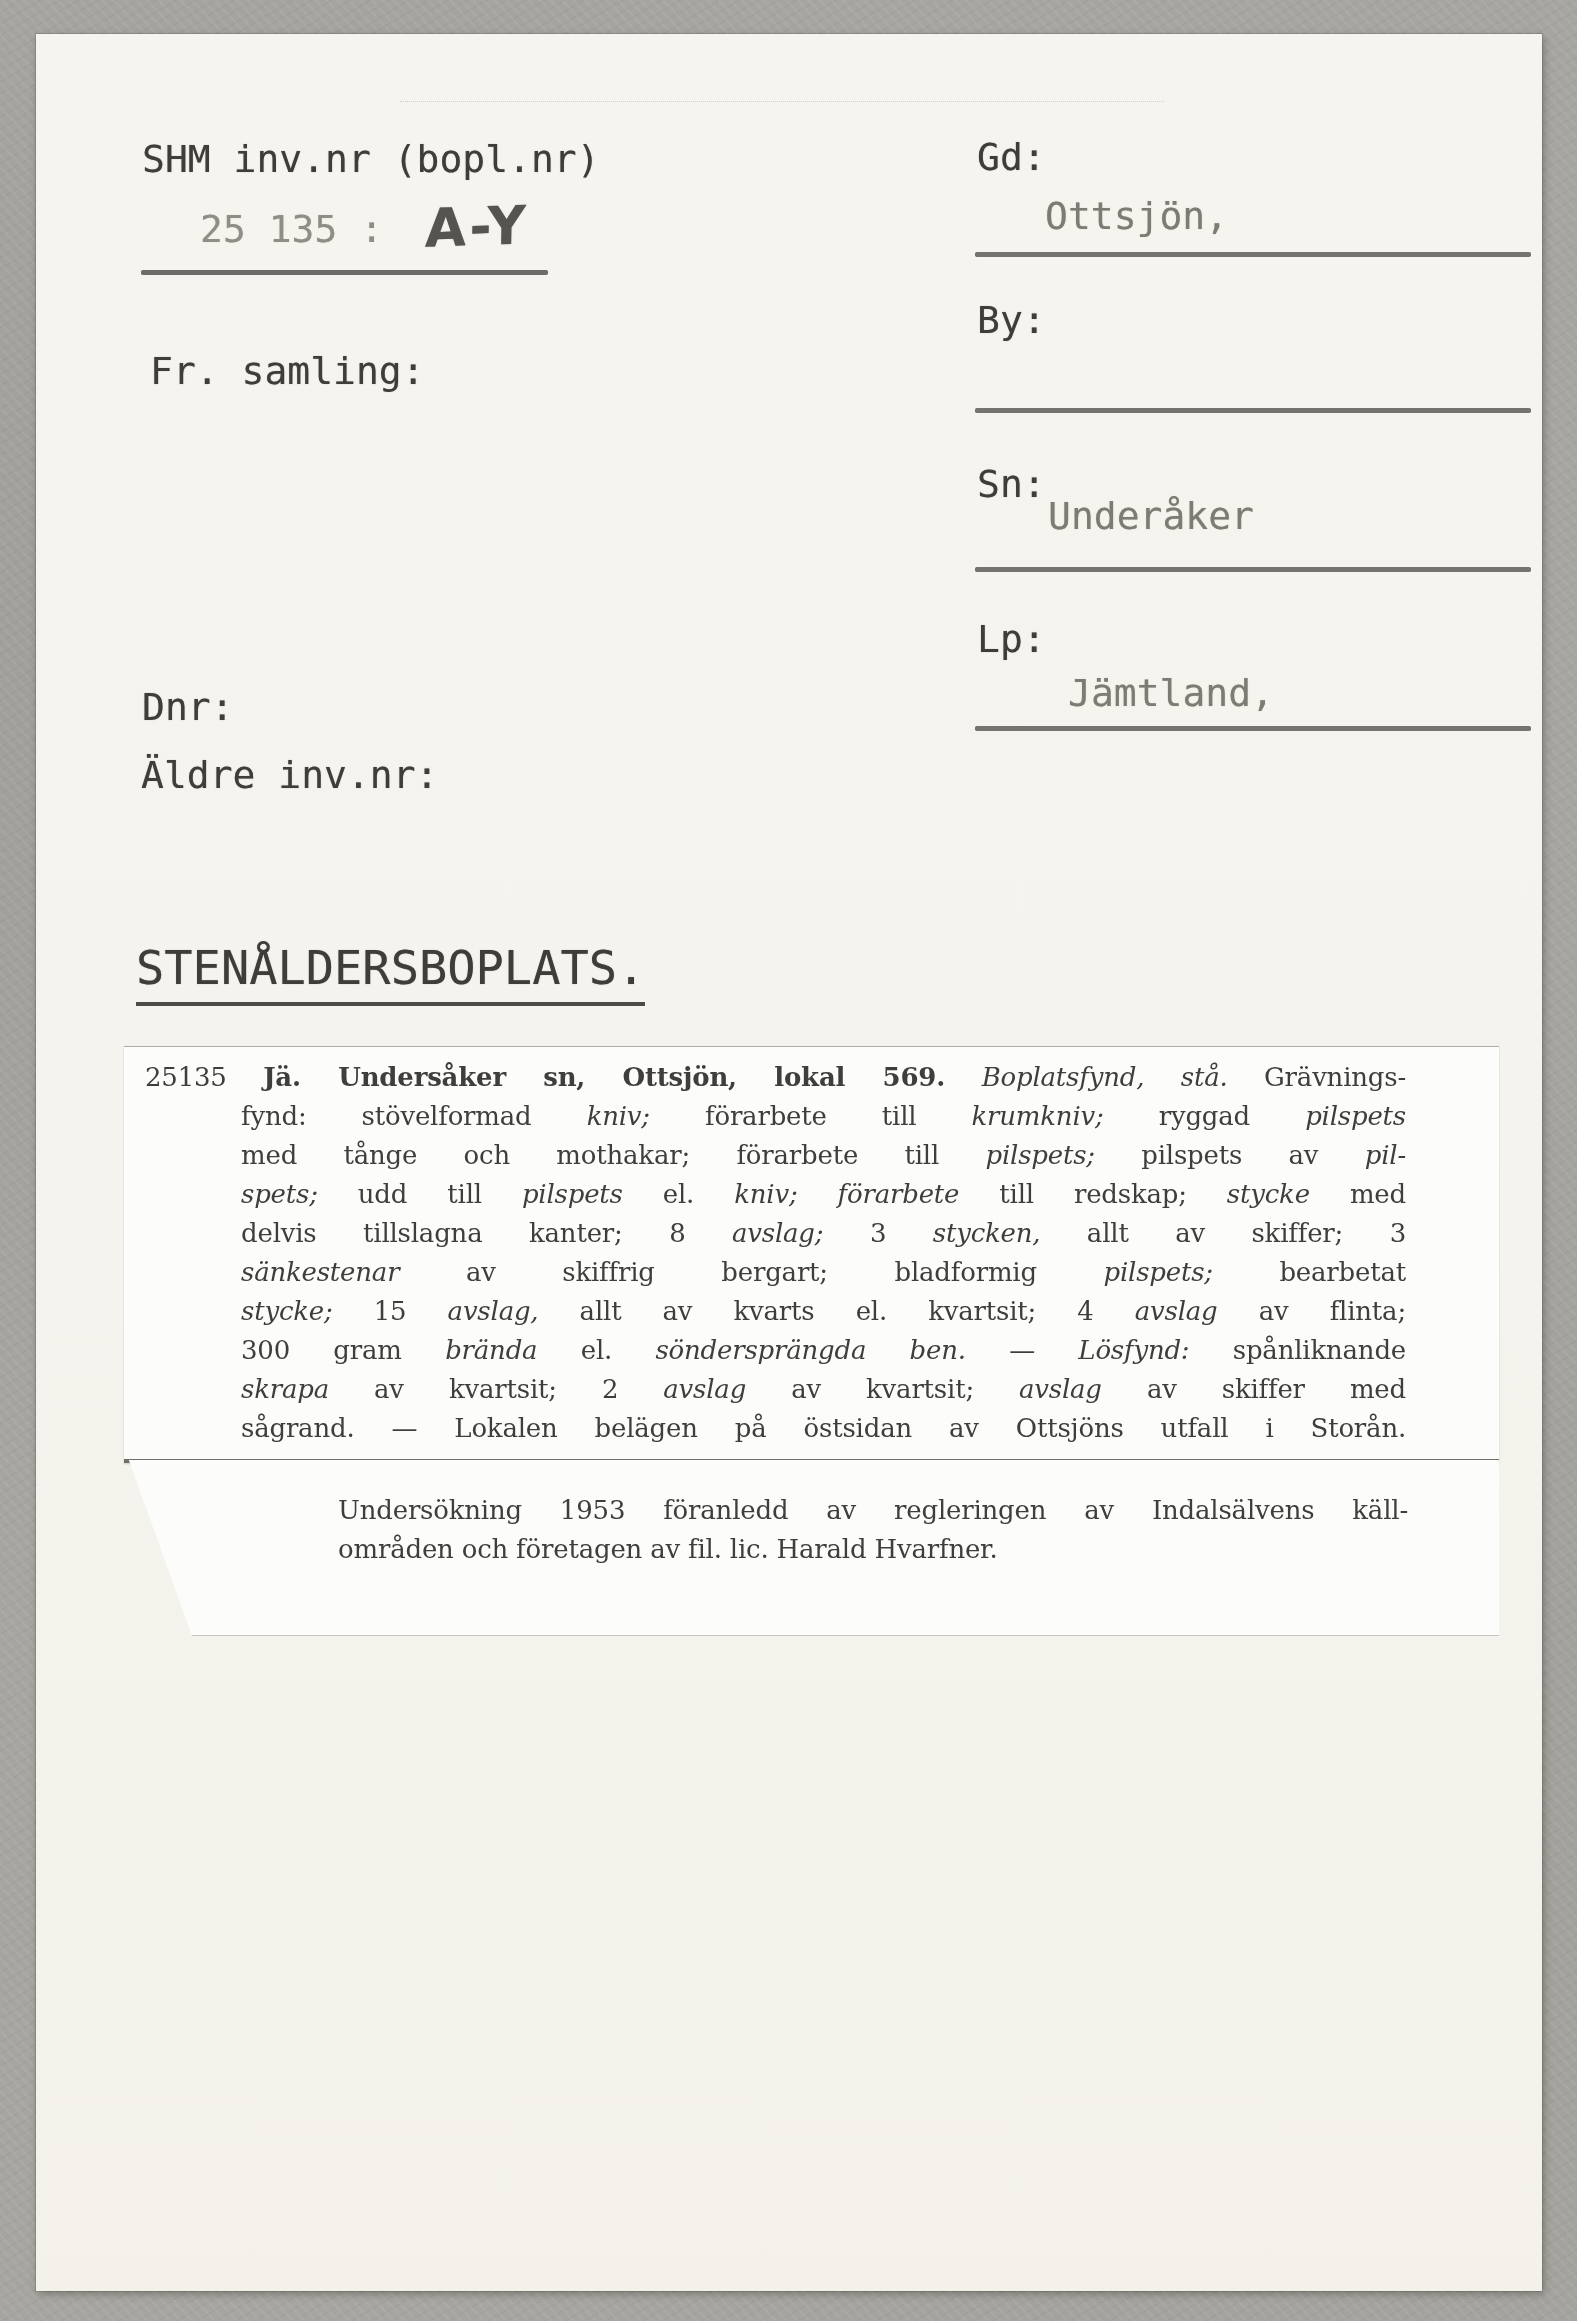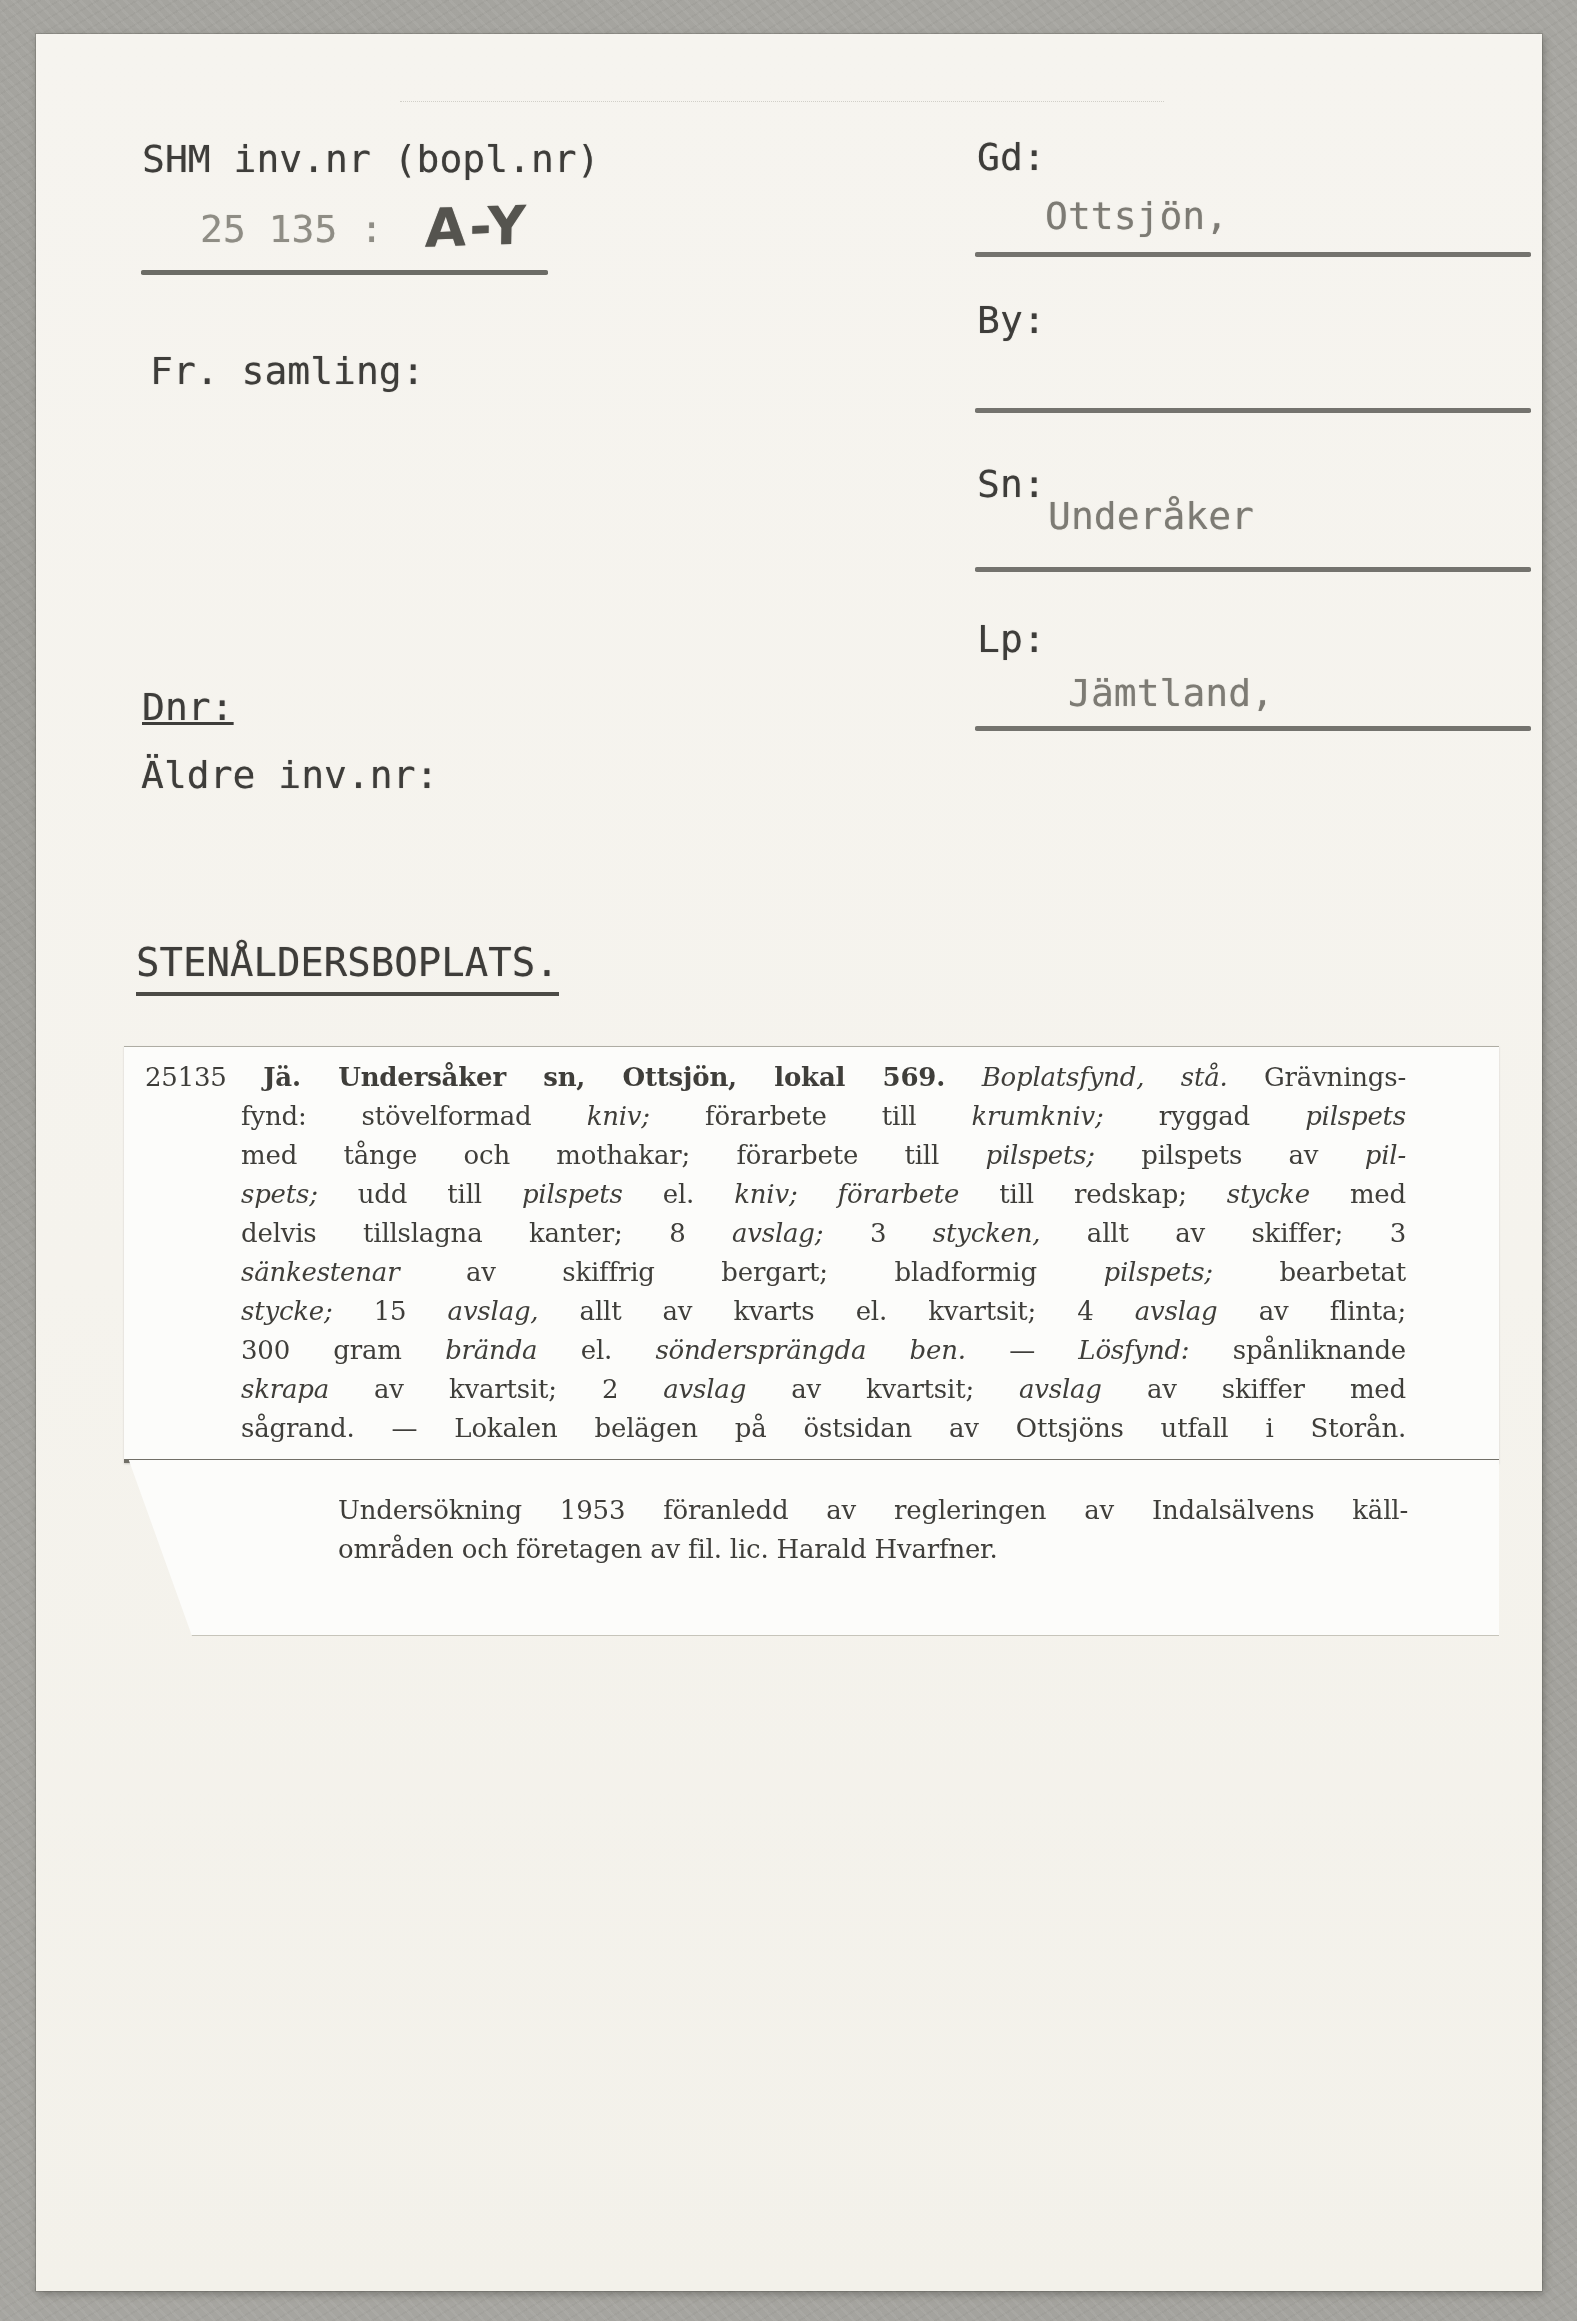--- a/index.html
+++ b/index.html
@@ -27,21 +27,21 @@
   .rule{position:absolute;height:4.5px;background:#54534e;opacity:.85;border-radius:1.8px;}
   .rule.soft{opacity:.8;}
   .dotted-rule{position:absolute;left:364px;top:67px;width:764px;height:0;
       border-top:1.8px dotted #b4b2a9;opacity:.55;}
   .hand{
     position:absolute;font-family:"DejaVu Sans", sans-serif;font-weight:700;
     font-size:53px;color:#55544f;transform:rotate(-2deg) skewX(-3deg);
     letter-spacing:3.6px;white-space:nowrap;text-shadow:0 0 0.9px rgba(85,84,79,.6);
   }
   .heading{
-    position:absolute;left:100px;top:906px;font-size:39px;color:#3e3d3a;
+    position:absolute;left:100px;top:906px;font-size:47px;color:#3e3d3a;
     font-family:"DejaVu Sans Mono", monospace;letter-spacing:0;white-space:nowrap;
     padding-bottom:7.3px;border-bottom:4.5px solid #4c4b46;
     text-shadow:0 0 0.9px rgba(62,61,58,.55);
   }
   
   .clip{position:absolute;background:#fcfcfa;}
   .clip1{
     left:88px;top:1012px;width:1375px;height:412px;
     border-top:1.8px solid #aeaca3;border-bottom:4.5px solid #716f67;
     box-shadow:0 0.9px 1.8px rgba(90,89,83,.25);
@@ -74,21 +74,21 @@
   <div class="dotted-rule"></div>
 
   <div class="tw" style="left:106px;top:105px;">SHM inv.nr (bopl.nr)</div>
 
   <div class="tw faint" style="left:164px;top:175px;">25 135 :</div>
   <div class="hand" style="left:389px;top:162px;">A-Y</div>
   <div class="rule" style="left:105px;top:236px;width:407px;"></div>
 
   <div class="tw" style="left:106px;top:317px;margin-left:8px;">Fr. samling:</div>
 
-  <div class="tw" style="left:106px;top:653px;text-decoration:underline;">Dnr:</div>
+  <div class="tw" style="left:106px;top:653px;">Dnr:</div>
 
   <div class="tw" style="left:105px;top:721px;">Äldre inv.nr:</div>
 
   <div class="heading">STENÅLDERSBOPLATS.</div>
 
   <div>
     <div class="tw" style="left:941px;top:103px;">Gd:</div>
     <div class="tw value" style="left:1009px;top:162px;">Ottsjön,</div>
     <div class="rule soft" style="left:939px;top:218px;width:556px;"></div>
   </div>

